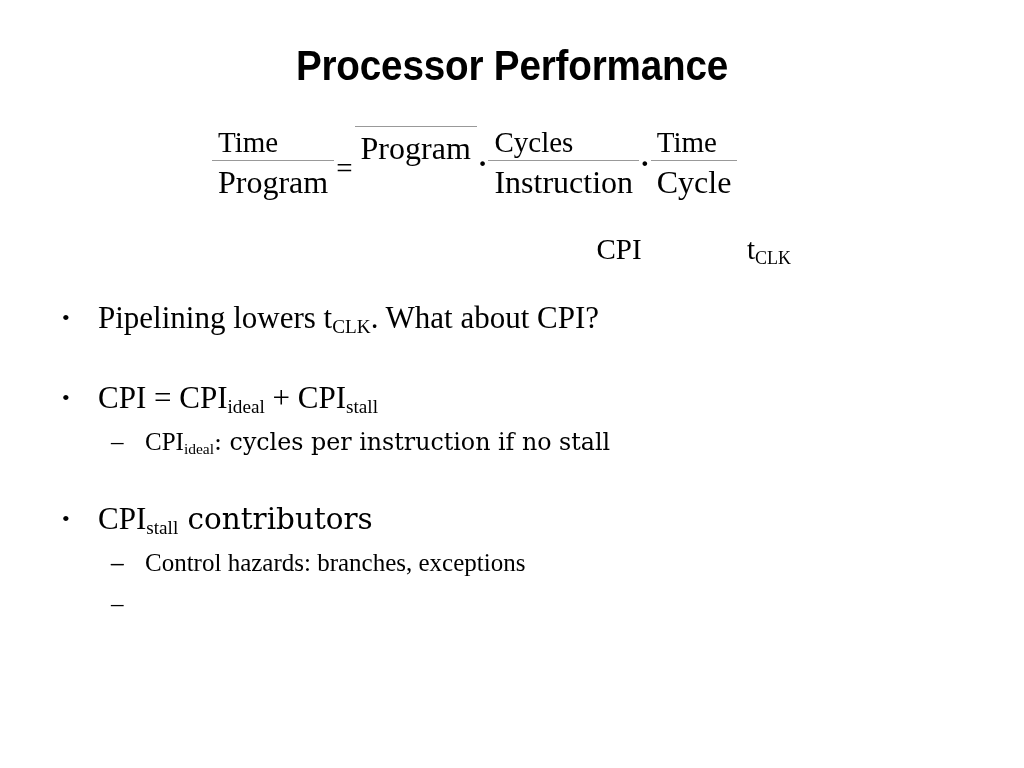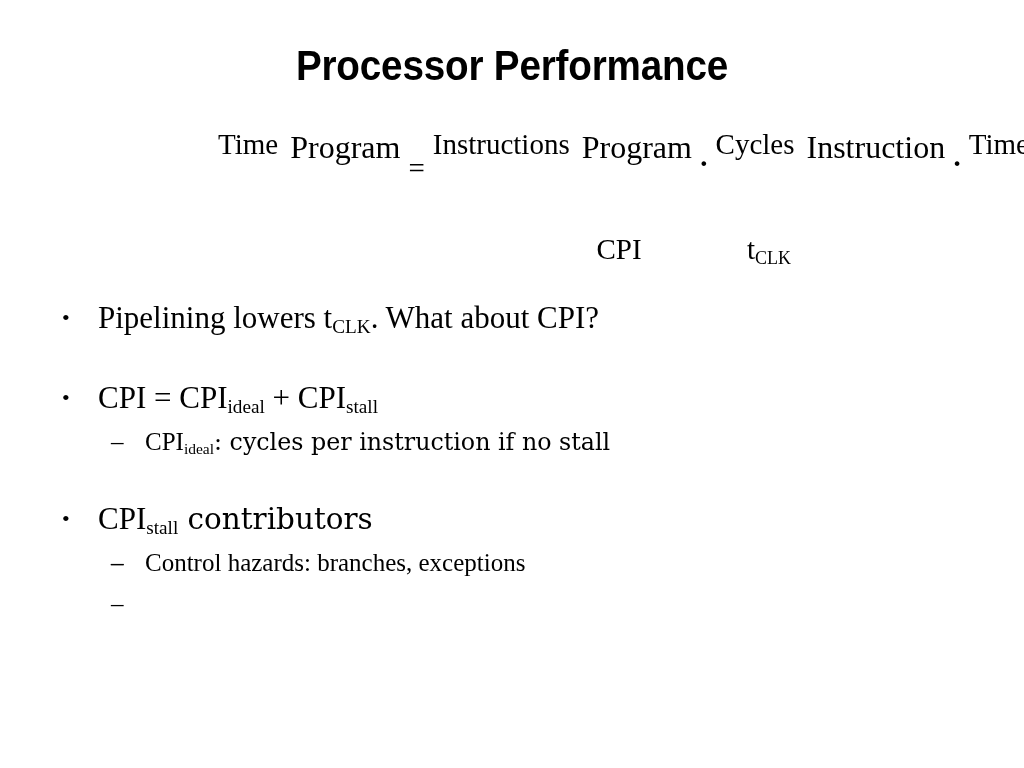--- a/index.html
+++ b/index.html
@@ -55,21 +55,22 @@
   .eq-row {
     position: absolute;
     left: 0;
     top: 0;
     display: flex;
     align-items: flex-start;
     white-space: nowrap;
   }
   .frac {
     display: inline-flex;
-    align-items: center;
+    flex-direction: column;
+    align-items: flex-start;
     justify-content: flex-start;
     vertical-align: top;
   }
   .frac .num {
     display: block;
     padding: 0 6px 2px 6px;
     font-size: 29px;
     line-height: 32px;
   }
   .frac .bar {
@@ -174,21 +175,20 @@
 
       <span class="frac">
         <span class="num">Time</span>
         <span class="bar"></span>
         <span class="den">Program</span>
       </span>
 
       <span class="eq-op">=</span>
 
       <span class="frac">
-        <span class="num">Instructions</span>
         <span class="bar"></span>
         <span class="den">Program</span>
       </span>
 
       <span class="eq-dot">·</span>
 
       <span class="frac">
         <span class="num">Cycles</span>
         <span class="bar"></span>
         <span class="den">Instruction</span>

